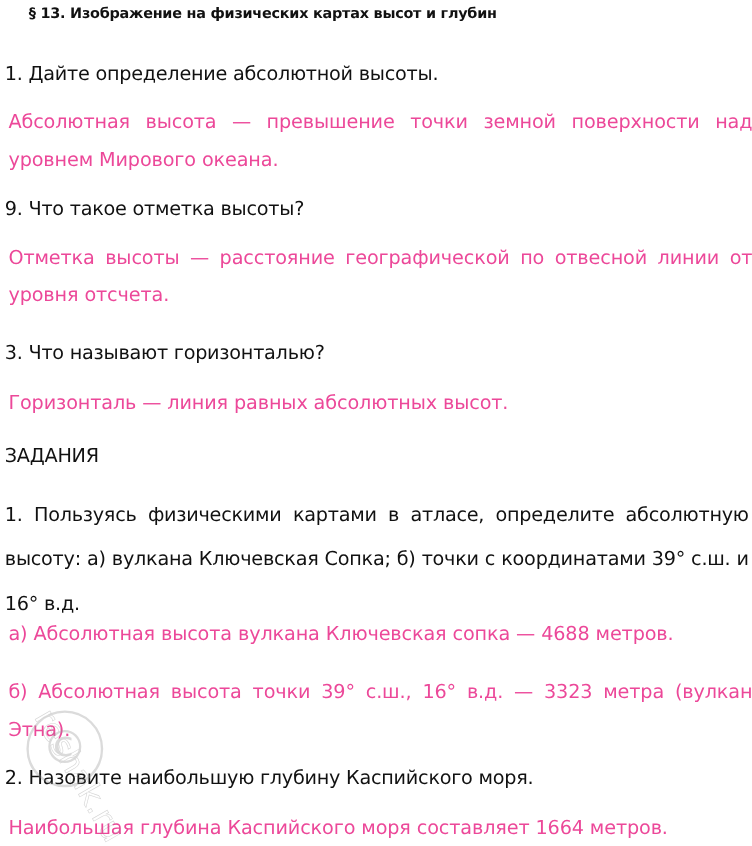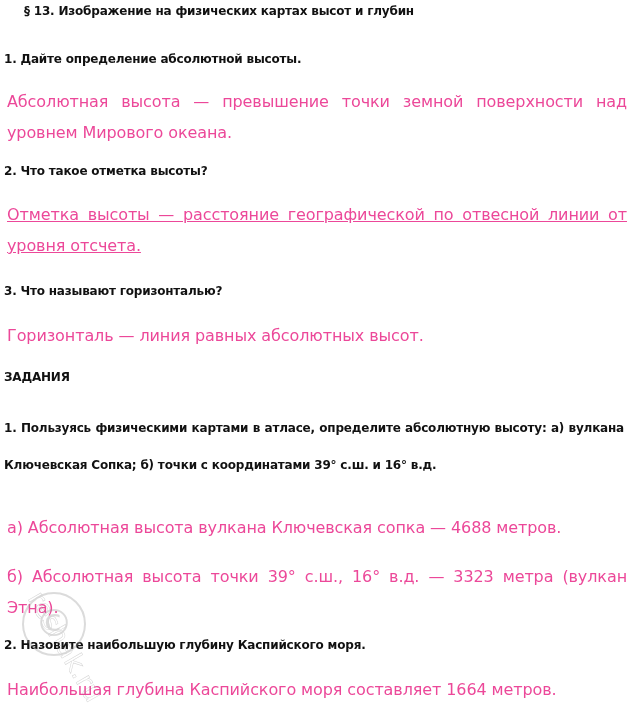--- a/index.html
+++ b/index.html
@@ -28,22 +28,22 @@
     left: 24px;
     top: 4px;
     font-size: 12px;
     font-weight: bold;
     white-space: nowrap;
     letter-spacing: -0.2px;
   }
   .q {
     position: absolute;
     left: 4px;
-    font-size: 12px;
-    font-weight: bold;
+    font-size: 16px;
+    font-weight: normal;
     white-space: nowrap;
     letter-spacing: -0.2px;
   }
   .a {
     position: absolute;
     left: 7px;
     width: 620px;
     font-size: 16px;
     line-height: 31px;
     color: #ec4899;
@@ -97,22 +97,22 @@
 </style>
 </head>
 <body>
 
 <div class="page">
   <div class="title">§ 13. Изображение на физических картах высот и глубин</div>
 
   <div class="q" style="top:52px;">1. Дайте определение абсолютной высоты.</div>
   <div class="a" style="top:86px;">Абсолютная высота — превышение точки земной поверхности над уровнем Мирового океана.</div>
 
-  <div class="q" style="top:164px;">2. Что такое отметка высоты?</div>
-  <div class="a" style="top:199px;text-decoration:underline;">Отметка высоты — расстояние географической по отвесной линии от уровня отсчета.</div>
+  <div class="q" style="top:164px;">9. Что такое отметка высоты?</div>
+  <div class="a" style="top:199px;">Отметка высоты — расстояние географической по отвесной линии от уровня отсчета.</div>
 
   <div class="q" style="top:284px;">3. Что называют горизонталью?</div>
   <div class="a single" style="top:320px;">Горизонталь — линия равных абсолютных высот.</div>
 
   <div class="q" style="top:370px;text-align:center;">ЗАДАНИЯ</div>
 
   <div class="q multi" style="top:410px;">1. Пользуясь физическими картами в атласе, определите абсолютную высоту: а) вулкана Ключевская Сопка; б) точки с координатами 39° с.ш. и 16° в.д.</div>
   <div class="a single" style="top:512px;">а) Абсолютная высота вулкана Ключевская сопка — 4688 метров.</div>
   <div class="a" style="top:561px;">б) Абсолютная высота точки 39° с.ш., 16° в.д. — 3323 метра (вулкан Этна).</div>
 

